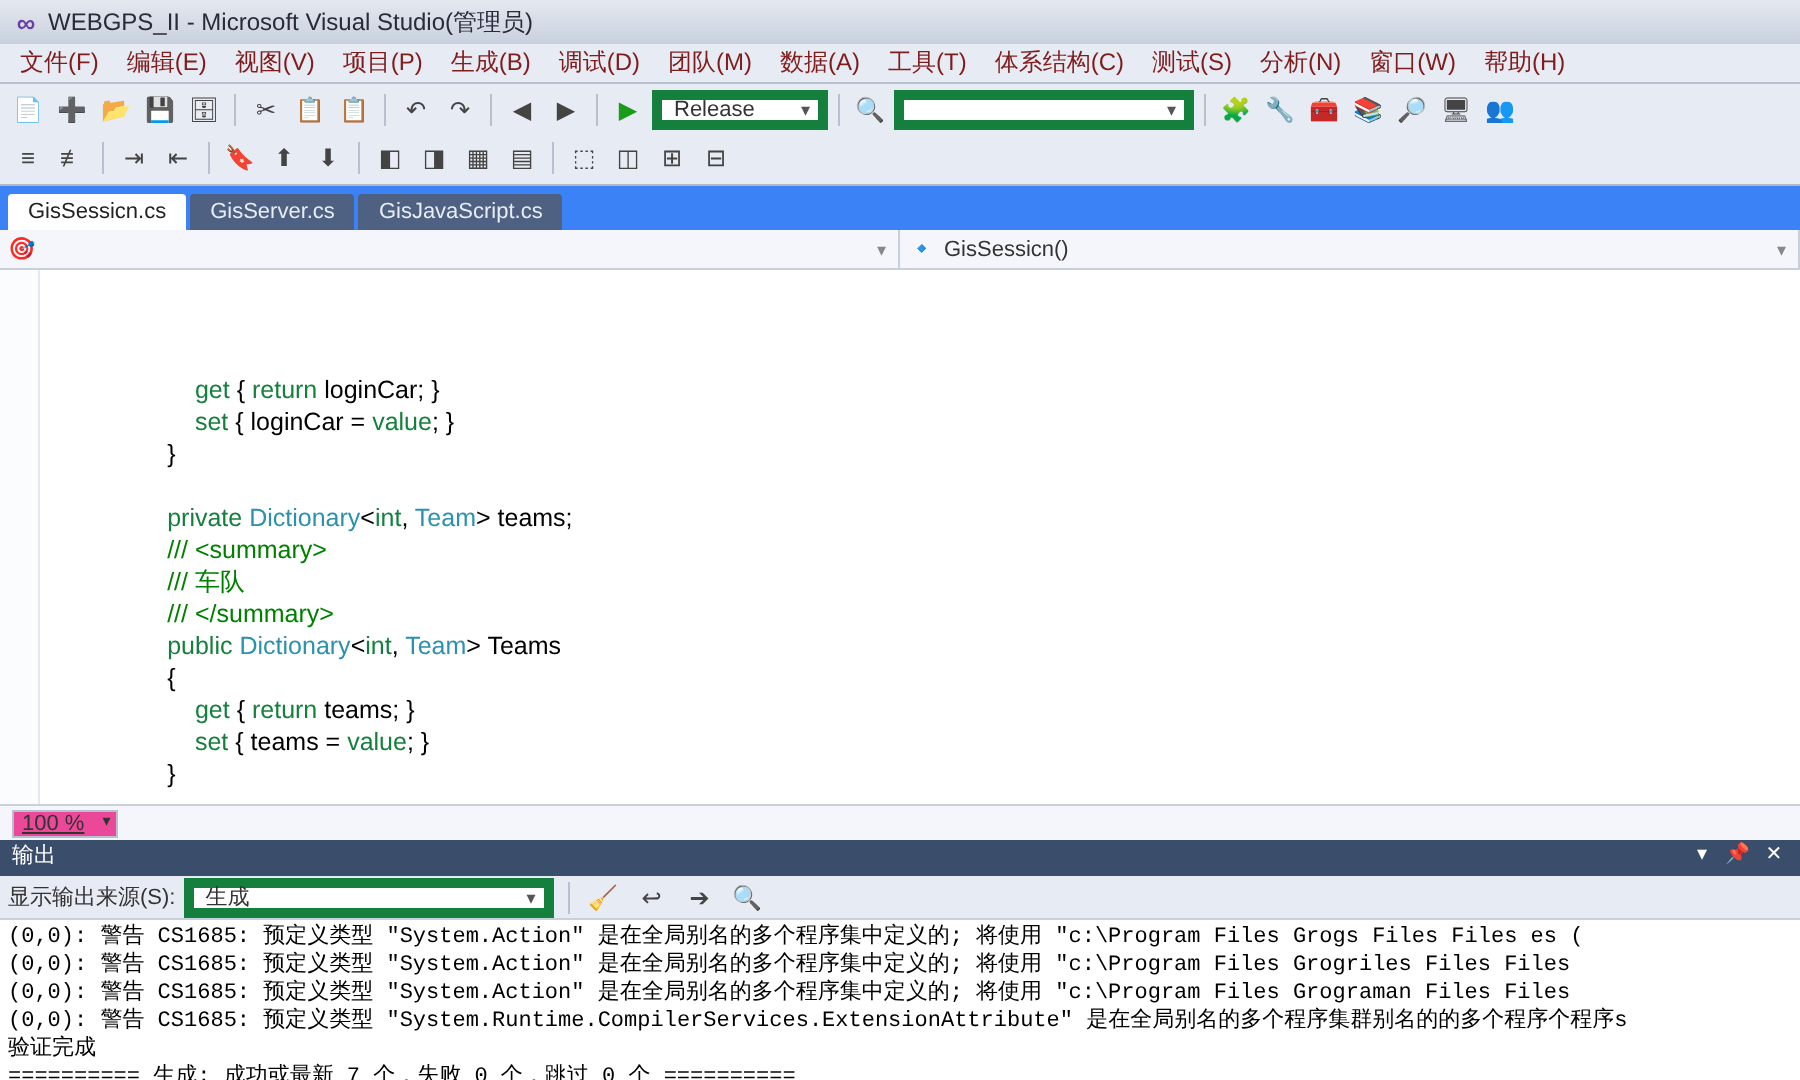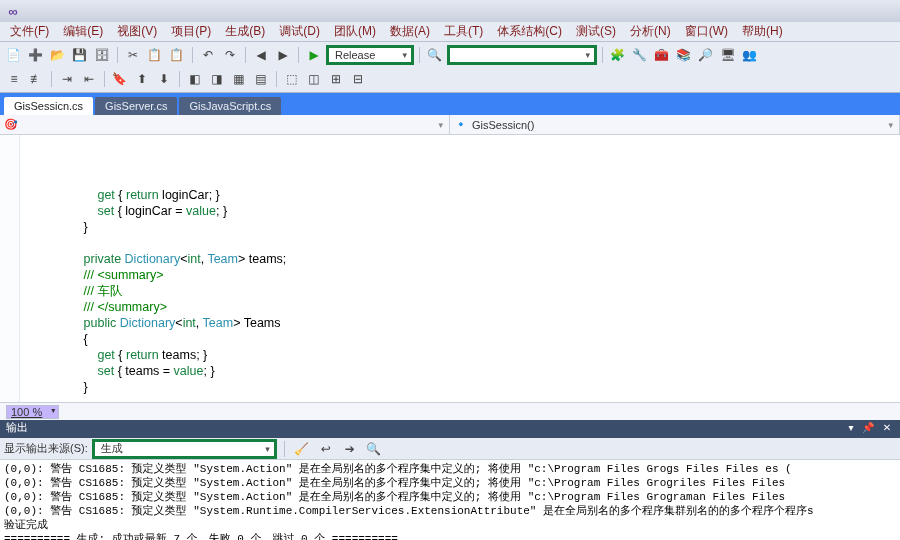--- a/index.html
+++ b/index.html
@@ -14,21 +14,21 @@
 
 
 .menu { height: 20px; background: #e7ebf3; display: flex; align-items: center; padding: 0 4px; gap: 2px; border-bottom: 1px solid #b8c0d0; }
 .menu .mi { padding: 2px 6px; font-size: 12px; color: #7f1d1d; cursor: default; }
 
 
 .toolbars { background: #e7ebf3; border-bottom: 1px solid #b0b8c8; padding: 2px 4px; display:flex; flex-direction:column; gap:2px; }
 .tbrow { display: flex; align-items: center; gap: 2px; flex-wrap: wrap; height: 22px; }
 .tbtn { width: 20px; height: 20px; display: inline-flex; align-items: center; justify-content: center; border: 1px solid transparent; border-radius: 2px; font-size: 12px; color: #444; cursor: default; }
 .tsep { width: 1px; height: 16px; background: #b8c0d0; margin: 0 3px; }
-.combo { height: 20px; border: 3px solid #15803d; background: #fff; display:inline-flex; align-items:center; padding: 0 18px 0 6px; position: relative; font-size: 11px; color:#333; }
+.combo { height: 20px; border: 5px solid #15803d; background: #fff; display:inline-flex; align-items:center; padding: 0 18px 0 6px; position: relative; font-size: 11px; color:#333; }
 .combo::after { content:"▾"; position:absolute; right:4px; font-size:9px; color:#555; }
 
 
 .tabstrip { height: 22px; background: #3b82f6; display: flex; align-items: flex-end; padding: 0 4px; }
 .tab { padding: 3px 10px; font-size: 11px; color: #e8ecf4; background: #4e6182; margin-right: 2px; border-top-left-radius: 2px; border-top-right-radius: 2px; cursor: default; }
 .tab.active { background: #ffffff; color: #222; }
 
 
 .navbar { height: 20px; background: #f4f6fb; border-bottom: 1px solid #c8d0dc; display: flex; }
 .navcell { flex: 1; display: flex; align-items: center; padding: 0 4px; border-right: 1px solid #c8d0dc; font-size: 11px; color: #333; position:relative; }
@@ -36,39 +36,40 @@
 .navcell .nico { width:14px; height:14px; margin-right:4px; display:inline-flex; align-items:center; justify-content:center; }
 
 
 .editor { flex: 1; background: #ffffff; overflow: hidden; display:flex; flex-direction:column; }
 .code { flex:1; overflow:auto; padding: 4px 0 4px 28px; font-family: Consolas, "Courier New", monospace; font-size: 12.5px; line-height: 16px; color: #000; white-space: pre; position:relative; }
 .code .gutter { position:absolute; left:0; top:0; bottom:0; width:20px; border-right:1px solid #e4e8f0; background:#fbfcfe; }
 .kw { color: #15803d; }
 .ty { color: #2b91af; }
 .cm { color: #008000; }
 .zoom { height: 18px; background: #f4f6fb; border-top:1px solid #c8d0dc; display:flex; align-items:center; padding:0 6px; font-size:11px; color:#333; }
-.zoom .zsel { border:1px solid #b8c0d0; background:#c4b5fd; padding:0 16px 0 4px; position:relative;text-decoration:underline; }
+.zoom .zsel { border:1px solid #b8c0d0; background:#ec4899; padding:0 16px 0 4px; position:relative;text-decoration:underline; }
 .zoom .zsel::after { content:"▾"; position:absolute; right:3px; font-size:8px; }
 
 
 .outpanel { height: 120px; display:flex; flex-direction:column; }
 .outhead { height: 18px; background: #3a4d6b; color:#fff; display:flex; align-items:flex-start; padding:0 6px; font-size:11px; }
 .outhead .ospace { flex:1; }
 .outhead .obt { width:14px; height:14px; display:inline-flex; align-items:center; justify-content:center; font-size:10px; margin-left:4px; cursor:default; }
 .outtool { height: 22px; background: #e7ebf3; border-bottom:1px solid #c8d0dc; display:flex; align-items:center; padding:0 4px; gap:4px; font-size:11px; }
 .outtool .lbl { color:#333; }
 .outbody { flex:1; background:#fff; font-family: Consolas, "Courier New", monospace; font-size:11px; line-height:14px; padding:2px 4px; overflow:auto; white-space:pre; color:#000; }
 </style>
 </head>
 <body>
 
 <div class="titlebar">
   <span class="vs-logo">
       <span class="infinity">∞</span>
     </span>
+  <span class="title-text">WEBGPS_II - Microsoft Visual Studio(管理员)</span>
   <span class="spacer"></span>
 </div>
 
 <div class="menu" id="menu">
     <span class="mi">文件(F)</span>
     <span class="mi">编辑(E)</span>
     <span class="mi">视图(V)</span>
     <span class="mi">项目(P)</span>
     <span class="mi">生成(B)</span>
     <span class="mi">调试(D)</span>

